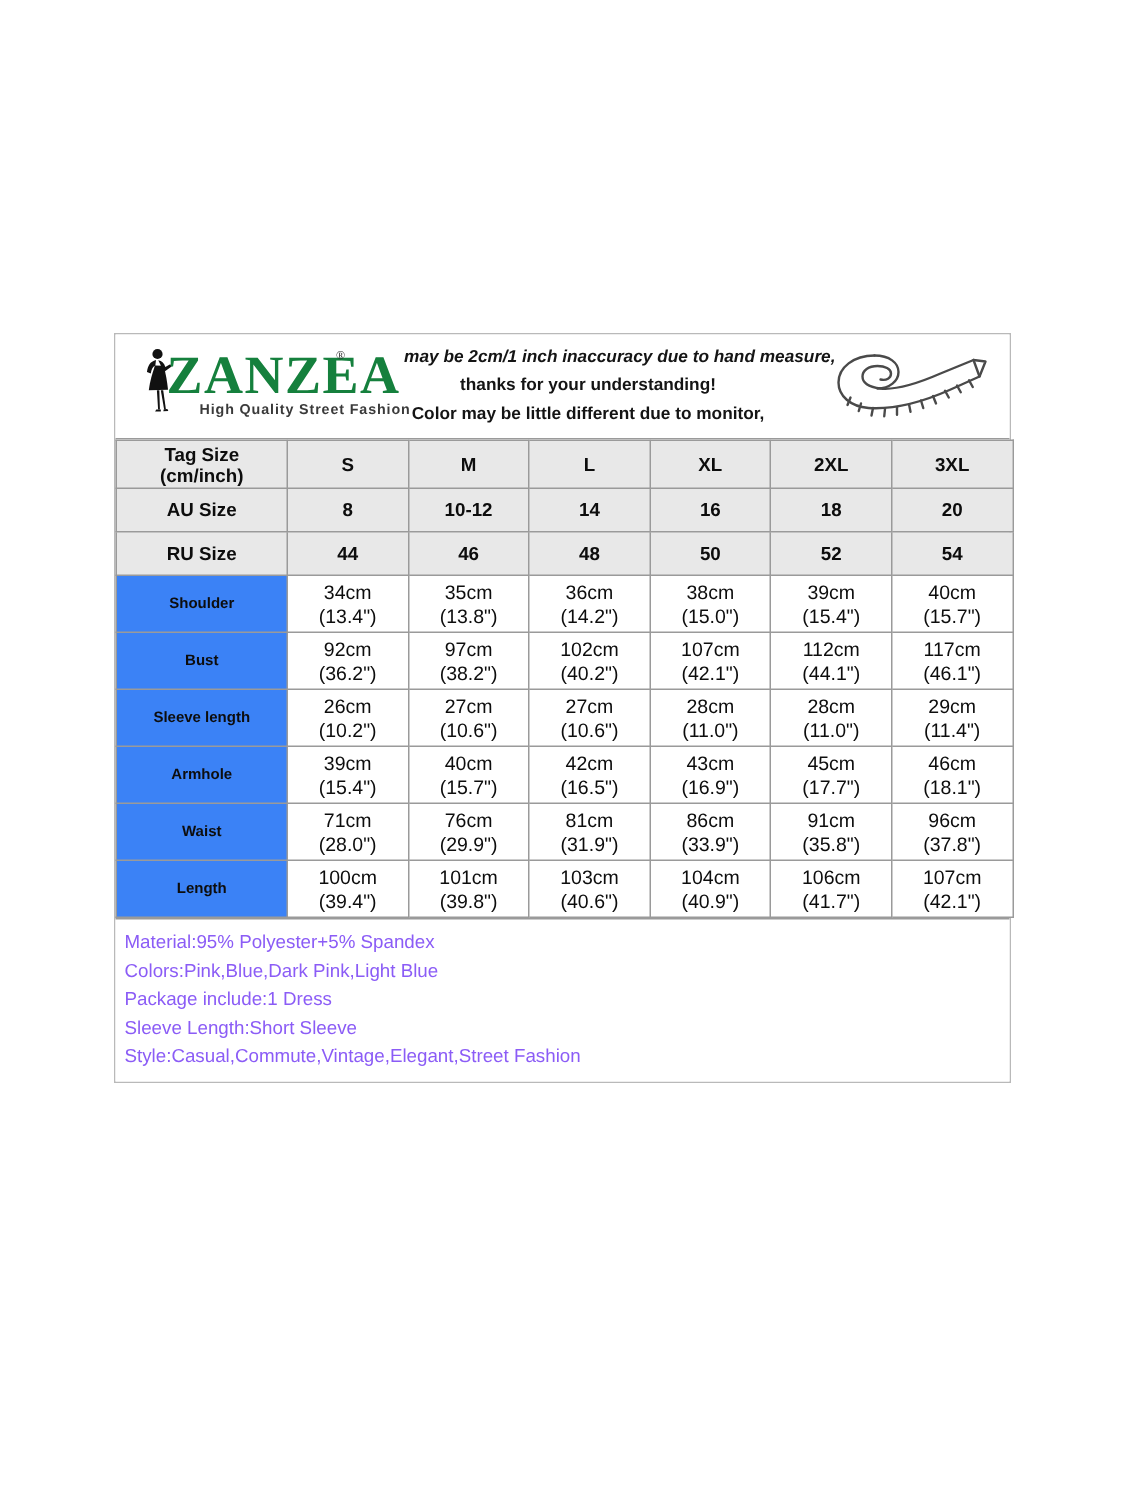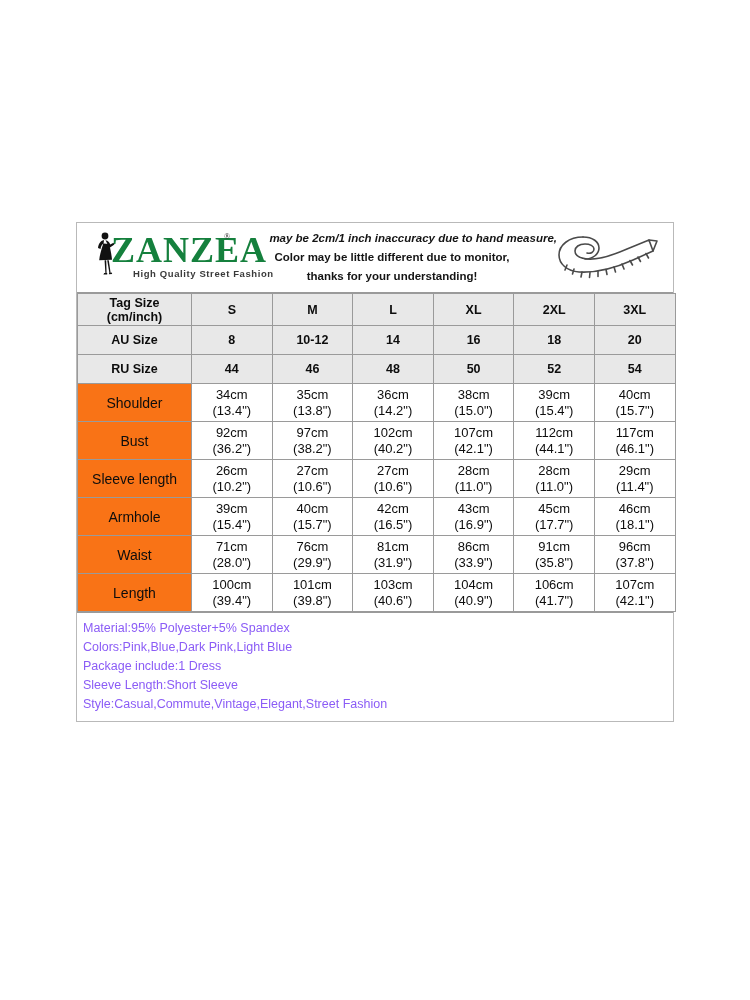--- a/index.html
+++ b/index.html
@@ -137,23 +137,23 @@
   }
   tr.header-row.tall td { height: 31px; }
   .tag-size-label {
     line-height: 14px;
     font-size: 12.5px;
     font-weight: 700;
   }
 
   tr.measure-row td { height: 37px; }
   tr.measure-row td.row-label {
-    background: #f97316;
-    font-size: 14px;
-    font-weight: 400;
+    background: #3b82f6;
+    font-size: 10px;
+    font-weight: 700;
   }
   tr.measure-row td.measure-cell {
     background: #ffffff;
     font-size: 13px;
     font-weight: 400;
     line-height: 16px;
   }
   .cell-cm { display: block; }
   .cell-in { display: block; }
 
@@ -189,22 +189,22 @@
         <path d="M13.2 42 L16.2 42 L16.2 43.4 L12.4 43.4 Z" fill="#111"></path>
         <path d="M18.2 41.8 L20.6 41.6 L21.2 43 L17.9 43.2 Z" fill="#111"></path>
       </svg>
       <div class="brand-wordmark">ZANZEA</div>
       <div class="brand-reg">®</div>
       <div class="brand-tagline">High Quality Street Fashion</div>
     </div>
 
     <div class="notice-lines">
       <div class="notice-line clipped">may be 2cm/1 inch inaccuracy due to hand measure,</div>
+      <div class="notice-line">thanks for your understanding!</div>
       <div class="notice-line">Color may be little different due to monitor,</div>
-      <div class="notice-line">thanks for your understanding!</div>
     </div>
 
     <svg class="tape-art" viewBox="0 0 118 60">
       <g fill="none" stroke="#4a4a4a" stroke-width="1.6" stroke-linejoin="round" stroke-linecap="round">
         <path d="M34 10 C20 10 10 18 10 28 C10 37 18 44 30 45 C46 46 66 41 84 33 L104 24 L100 13 L78 22 C62 29 48 33 38 32 C30 31 26 28 26 24 C26 20 30 17 36 17 C41 17 45 19 45 22 C45 25 42 27 38 26"></path>
         <path d="M34 10 C44 10 50 15 50 21 C50 27 44 32 36 32"></path>
         <path d="M104 24 L108 14 L100 13"></path>
         <path d="M18 38 L16 43"></path>
         <path d="M25 42 L23.5 47"></path>
         <path d="M33 45 L32 50"></path>

